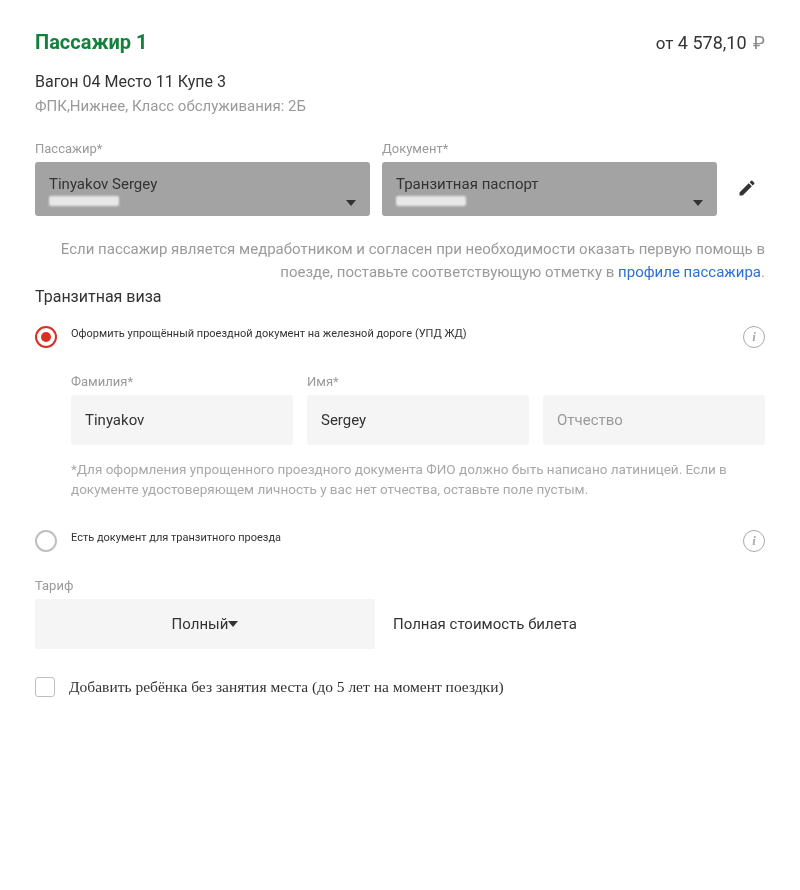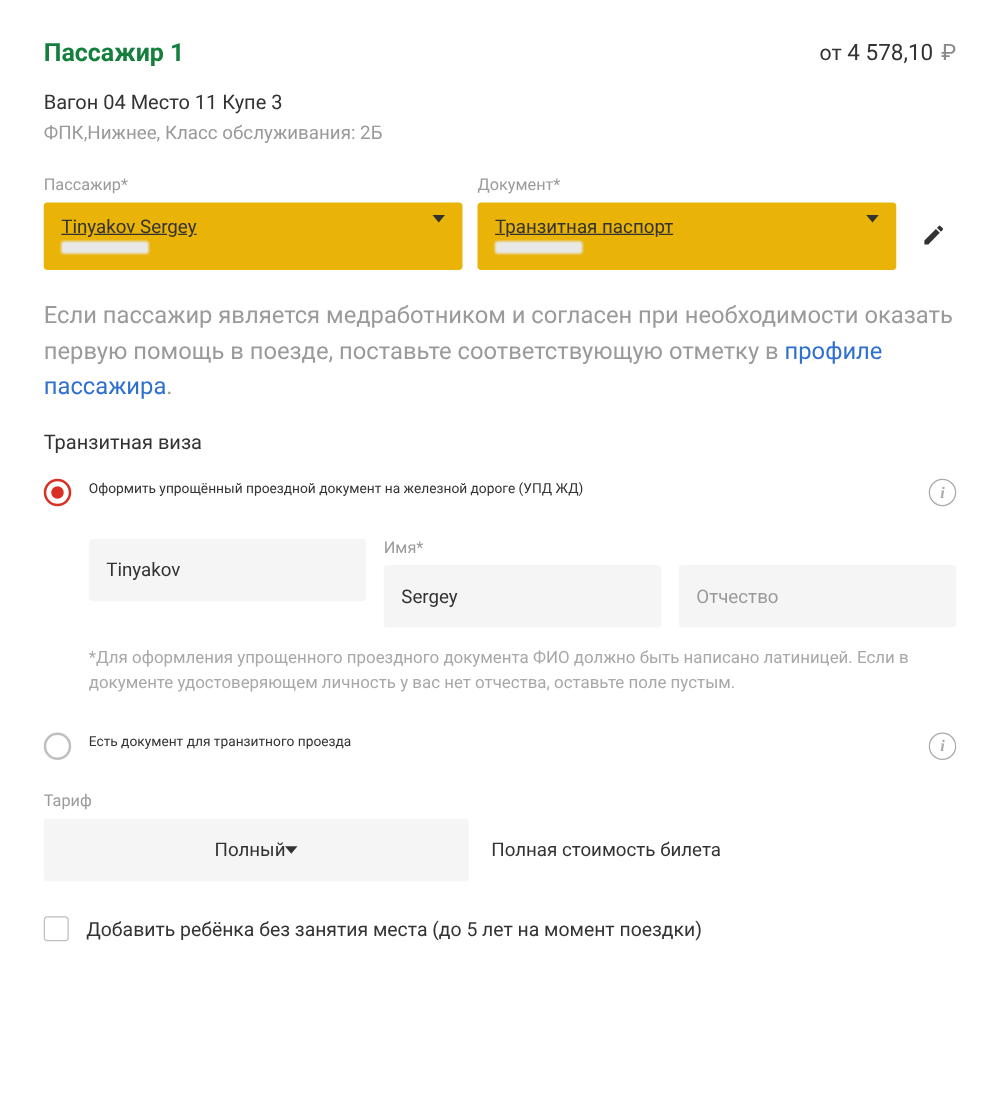--- a/index.html
+++ b/index.html
@@ -59,29 +59,28 @@
     .field-group {
       flex: 1;
     }
     .field-label {
       font-size: 13px;
       color: #9a9a9a;
       margin-bottom: 6px;
       display: block;
     }
     .dropdown {
-      background: #eab308;
+      background: #a3a3a3;
       border-radius: 3px;
       padding: 10px 14px;
       display: flex;
       justify-content: space-between;
-      align-items: flex-start;
+      align-items: flex-end;
       cursor: pointer;
       min-height: 54px;
-      text-decoration: underline;
     }
     .dropdown-content {
       display: flex;
       flex-direction: column;
       gap: 3px;
     }
     .dropdown-primary {
       font-size: 15px;
       color: #333;
     }
@@ -109,24 +108,25 @@
       justify-content: center;
       cursor: pointer;
       margin-bottom: 10px;
     }
     .edit-icon-btn svg {
       width: 20px;
       height: 20px;
       fill: #333;
     }
     .helper-text {
-      font-size: 19px;
+      font-size: 15px;
       color: #9a9a9a;
       line-height: 1.5;
-      margin-bottom: 20px;
+      margin-bottom: 4px;
+      text-align: right;
     }
     .helper-text a {
       color: #2f6fcf;
       text-decoration: none;
     }
     .section-title {
       font-size: 16px;
       color: #333;
       margin-bottom: 20px;
     }
@@ -225,22 +225,23 @@
       align-items: center;
       cursor: pointer;
     }
     .tariff-desc {
       font-size: 15px;
       color: #333;
       padding-bottom: 16px;
     }
     .checkbox-row {
       display: flex;
-      align-items: flex-end;
+      align-items: center;
       gap: 14px;
+      font-family: Liberation Serif, serif;
     }
     .checkbox {
       width: 20px;
       height: 20px;
       border: 1.5px solid #bfbfbf;
       border-radius: 3px;
       cursor: pointer;
       flex-shrink: 0;
     }
     .checkbox-label {
@@ -300,20 +301,21 @@
 <div class="radio-row">
   <div class="radio-outer">
     <div class="radio-inner"></div>
   </div>
   <div class="radio-label">Оформить упрощённый проездной документ на железной дороге (УПД ЖД)</div>
   <div class="info-icon">i</div>
 </div>
 
 <div class="name-fields">
   <div class="name-field">
+    <span class="field-label">Фамилия*</span>
     <input class="text-input" type="text" value="Tinyakov" style="">
   </div>
   <div class="name-field">
     <span class="field-label">Имя*</span>
     <input class="text-input" type="text" value="Sergey" style="">
   </div>
   <div class="name-field">
     <span class="field-label">&nbsp;</span>
     <input class="text-input" type="text" placeholder="Отчество" style="">
   </div>

